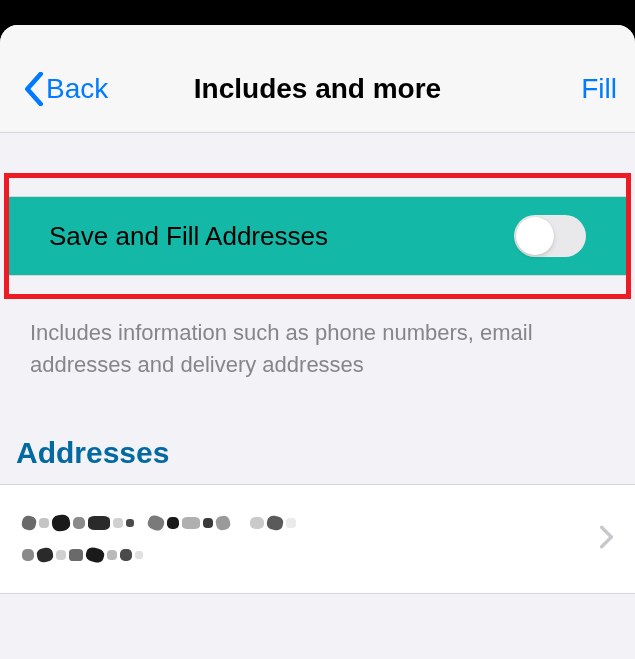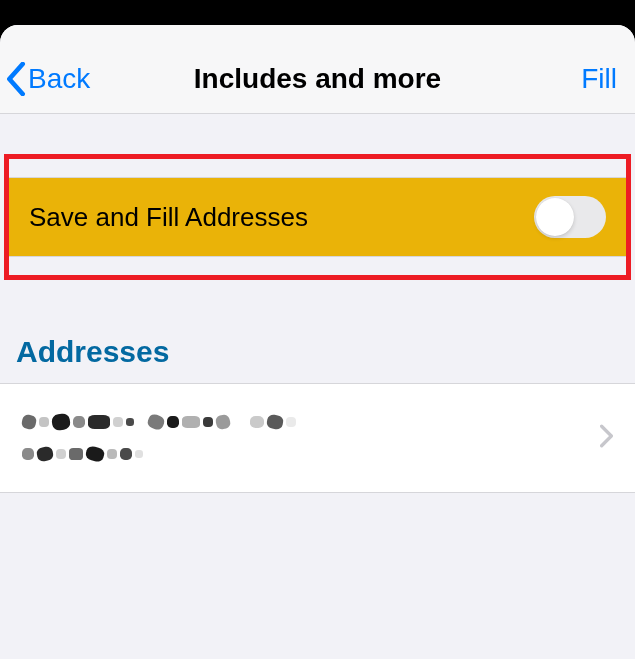--- a/index.html
+++ b/index.html
@@ -22,26 +22,26 @@
       align-items:flex-start;
     }
     .sheet {
       background: #f2f2f7;
       border-radius: 18px 18px 0 0;
       height: calc(659px - 25px);
       overflow: hidden;
       box-shadow: 0 -4px 20px rgba(0,0,0,0.2);
     }
     .navbar {
-      height: 89px;
+      height: 108px;
       background: #f7f7f8;
       border-bottom: 1px solid #d6d6da;
       display: flex;
       align-items: center;
-      padding: 20px 18px 0 6px;
+      padding: 20px 18px 0 24px;
       position: relative;
     }
     .nav-back {
       display: flex;
       align-items: center;
       color: #007aff;
       font-size: 28px;
       cursor: pointer;
     }
     .nav-back svg {
@@ -72,24 +72,24 @@
     .highlight-wrap {
       border: 5px solid #ed1c24;
       margin: 0 4px;
       padding: 0;
     }
     .highlight-wrap .row {
       margin-top: 18px;
       margin-bottom: 18px;
     }
     .row {
-      background: #eab308;
-      display: flex;
-      align-items: center;
-      padding: 18px 20px;
+      background: #14b8a6;
+      display: flex;
+      align-items: center;
+      padding: 18px 40px;
       min-height: 80px;
       border-top: 1px solid #d6d6da;
       border-bottom: 1px solid #d6d6da;
     }
     .row-label {
       font-size: 26px;
       color: #000;
       flex: 1;
     }
     .switch {
@@ -176,20 +176,21 @@
 
     <div class="highlight-wrap">
       <div class="row">
         <div class="row-label">Save and Fill Addresses</div>
         <div class="switch">
           <div class="switch-knob"></div>
         </div>
       </div>
     </div>
 
+    <div class="footer-text">Includes information such as phone numbers, email addresses and delivery addresses</div>
 
     <div class="section-header">Addresses</div>
 
     <div class="detail-row">
       <div class="blurred-content">
         <div class="blurred-line">
           <span class="blob" style="width:14px;height:14px;background:#6a6a6a;transform:rotate(12deg)"></span>
           <span class="blob" style="width:10px;height:10px;background:#c4c4c4"></span>
           <span class="blob" style="width:18px;height:16px;background:#1a1a1a;transform:rotate(-8deg)"></span>
           <span class="blob" style="width:12px;height:12px;background:#8a8a8a"></span>

